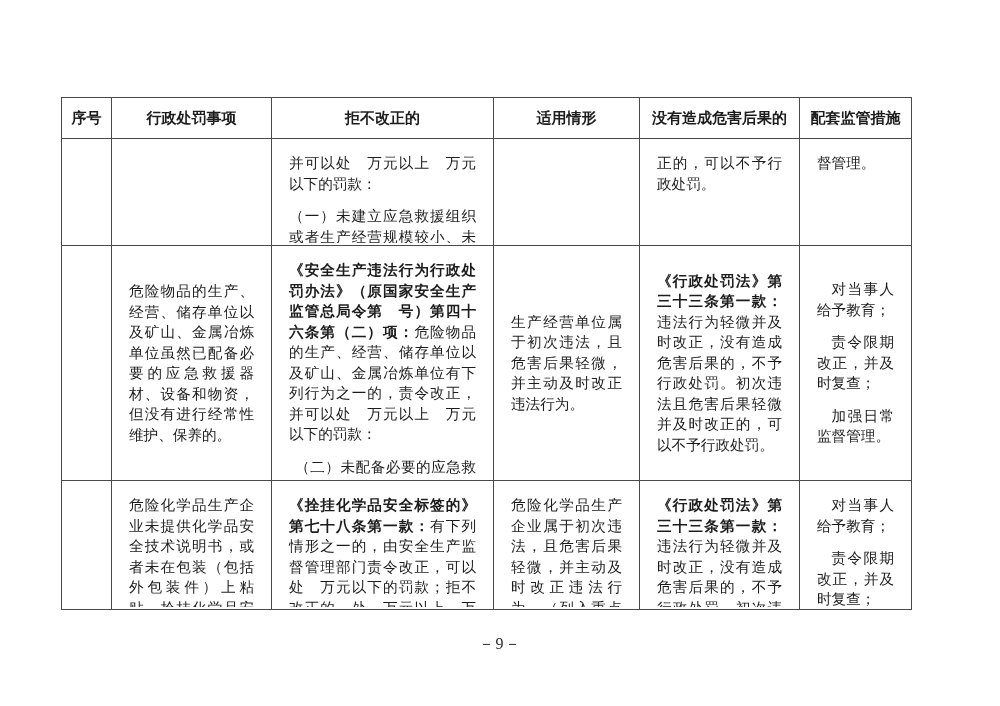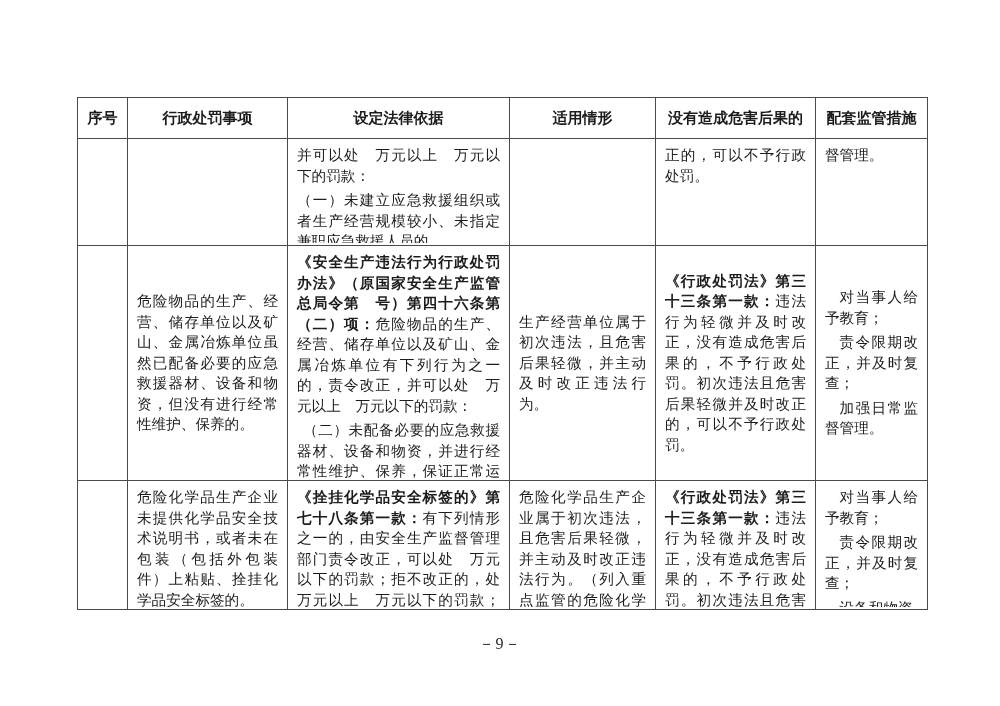--- a/index.html
+++ b/index.html
@@ -15,21 +15,21 @@
     color: #1c1c1c;
   }
   .page {
     position: relative;
     width: 1000px;
     height: 706px;
     background: #ffffff;
   }
   table.penalty-table {
     position: absolute;
-    left: 77px;
+    left: 61px;
     top: 97px;
     width: 850px;
     border-collapse: collapse;
     table-layout: fixed;
   }
   .penalty-table th,
   .penalty-table td {
     border: 1px solid #4a4a4a;
     font-size: 14.6px;
     line-height: 20.5px;
@@ -48,21 +48,21 @@
     padding: 2px 5px;
   }
   .penalty-table td.v-mid { vertical-align: middle; }
   .penalty-table tr.row-0 { height: 106px; }
   .penalty-table tr.row-1 { height: 234px; }
   .penalty-table tr.row-2 { height: 128px; }
   .row-0 .cw { max-height: 102px; overflow: hidden; }
   .row-1 .cw { max-height: 230px; overflow: hidden; }
   .row-2 .cw { max-height: 124px; overflow: hidden; }
   .penalty-table p {
-    margin: 4px;
+    margin: 12px;
     text-align: justify;
   }
   .penalty-table p.indent { text-indent: 1em; }
   .penalty-table p.indent-sm { text-indent: 6px; font-family: Liberation Serif, serif; }
   .penalty-table span.b { font-weight: bold; }
   .page-number {
     position: absolute;
     top: 634px;
     left: 0;
     width: 100%;
@@ -82,21 +82,21 @@
       <col style="width:160px">
       <col style="width:222px">
       <col style="width:146px">
       <col style="width:160px">
       <col style="width:112px">
     </colgroup>
     <thead>
       <tr id="header-row">
           <th>序号</th>
           <th>行政处罚事项</th>
-          <th>设定法律依据</th>
+          <th>拒不改正的</th>
           <th>适用情形</th>
           <th>没有造成危害后果的</th>
           <th>配套监管措施</th>
         </tr>
     </thead>
     <tbody id="table-body">
         <tr class="row-0">
           <td>
             <div class="cw"></div>
           </td>

